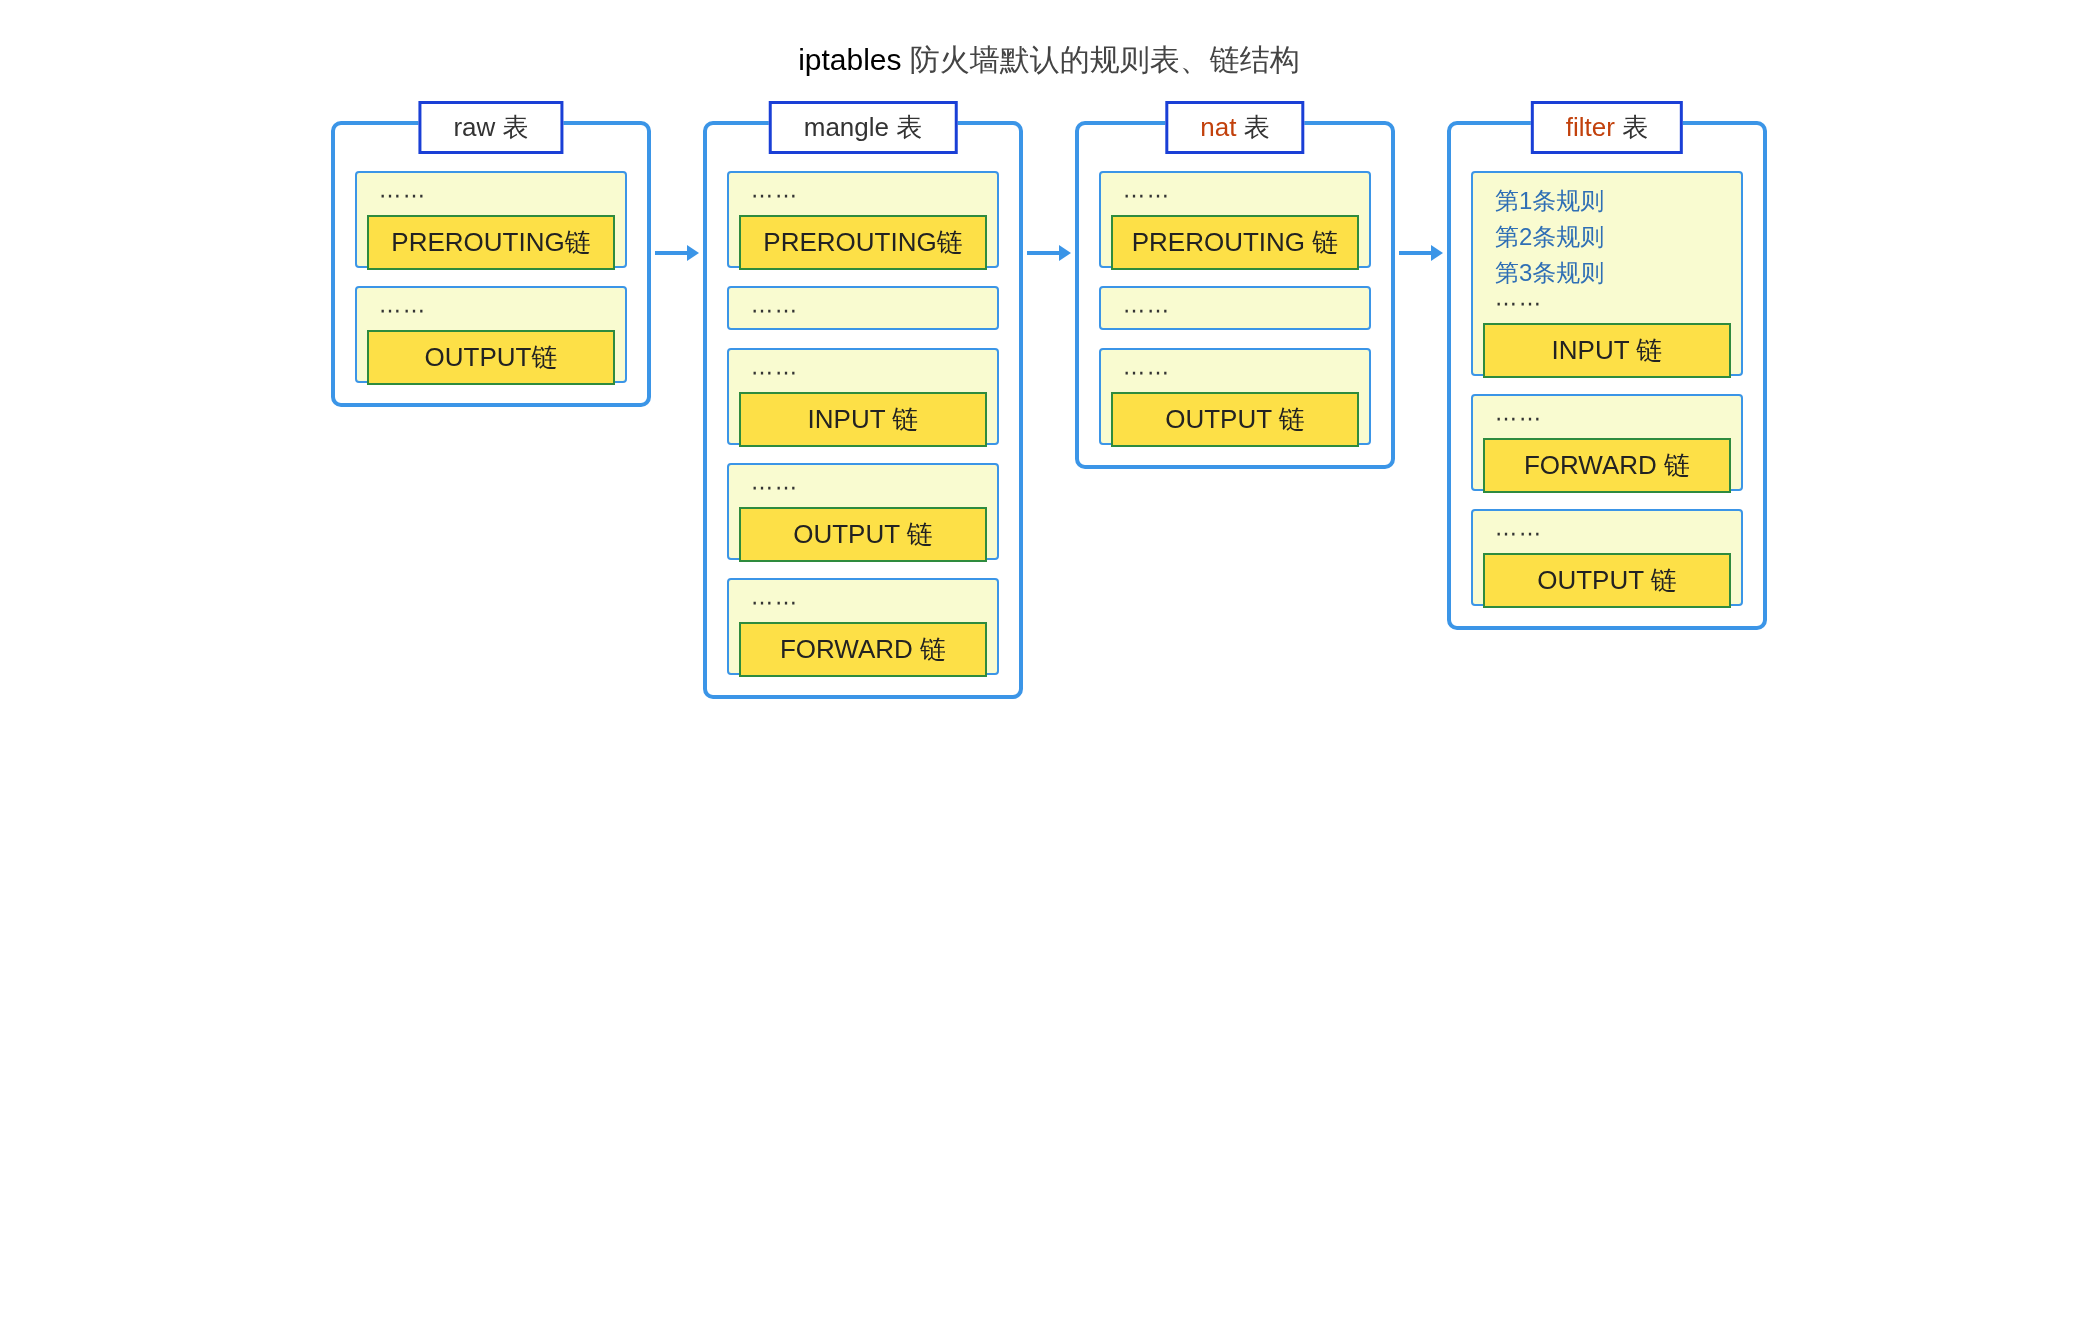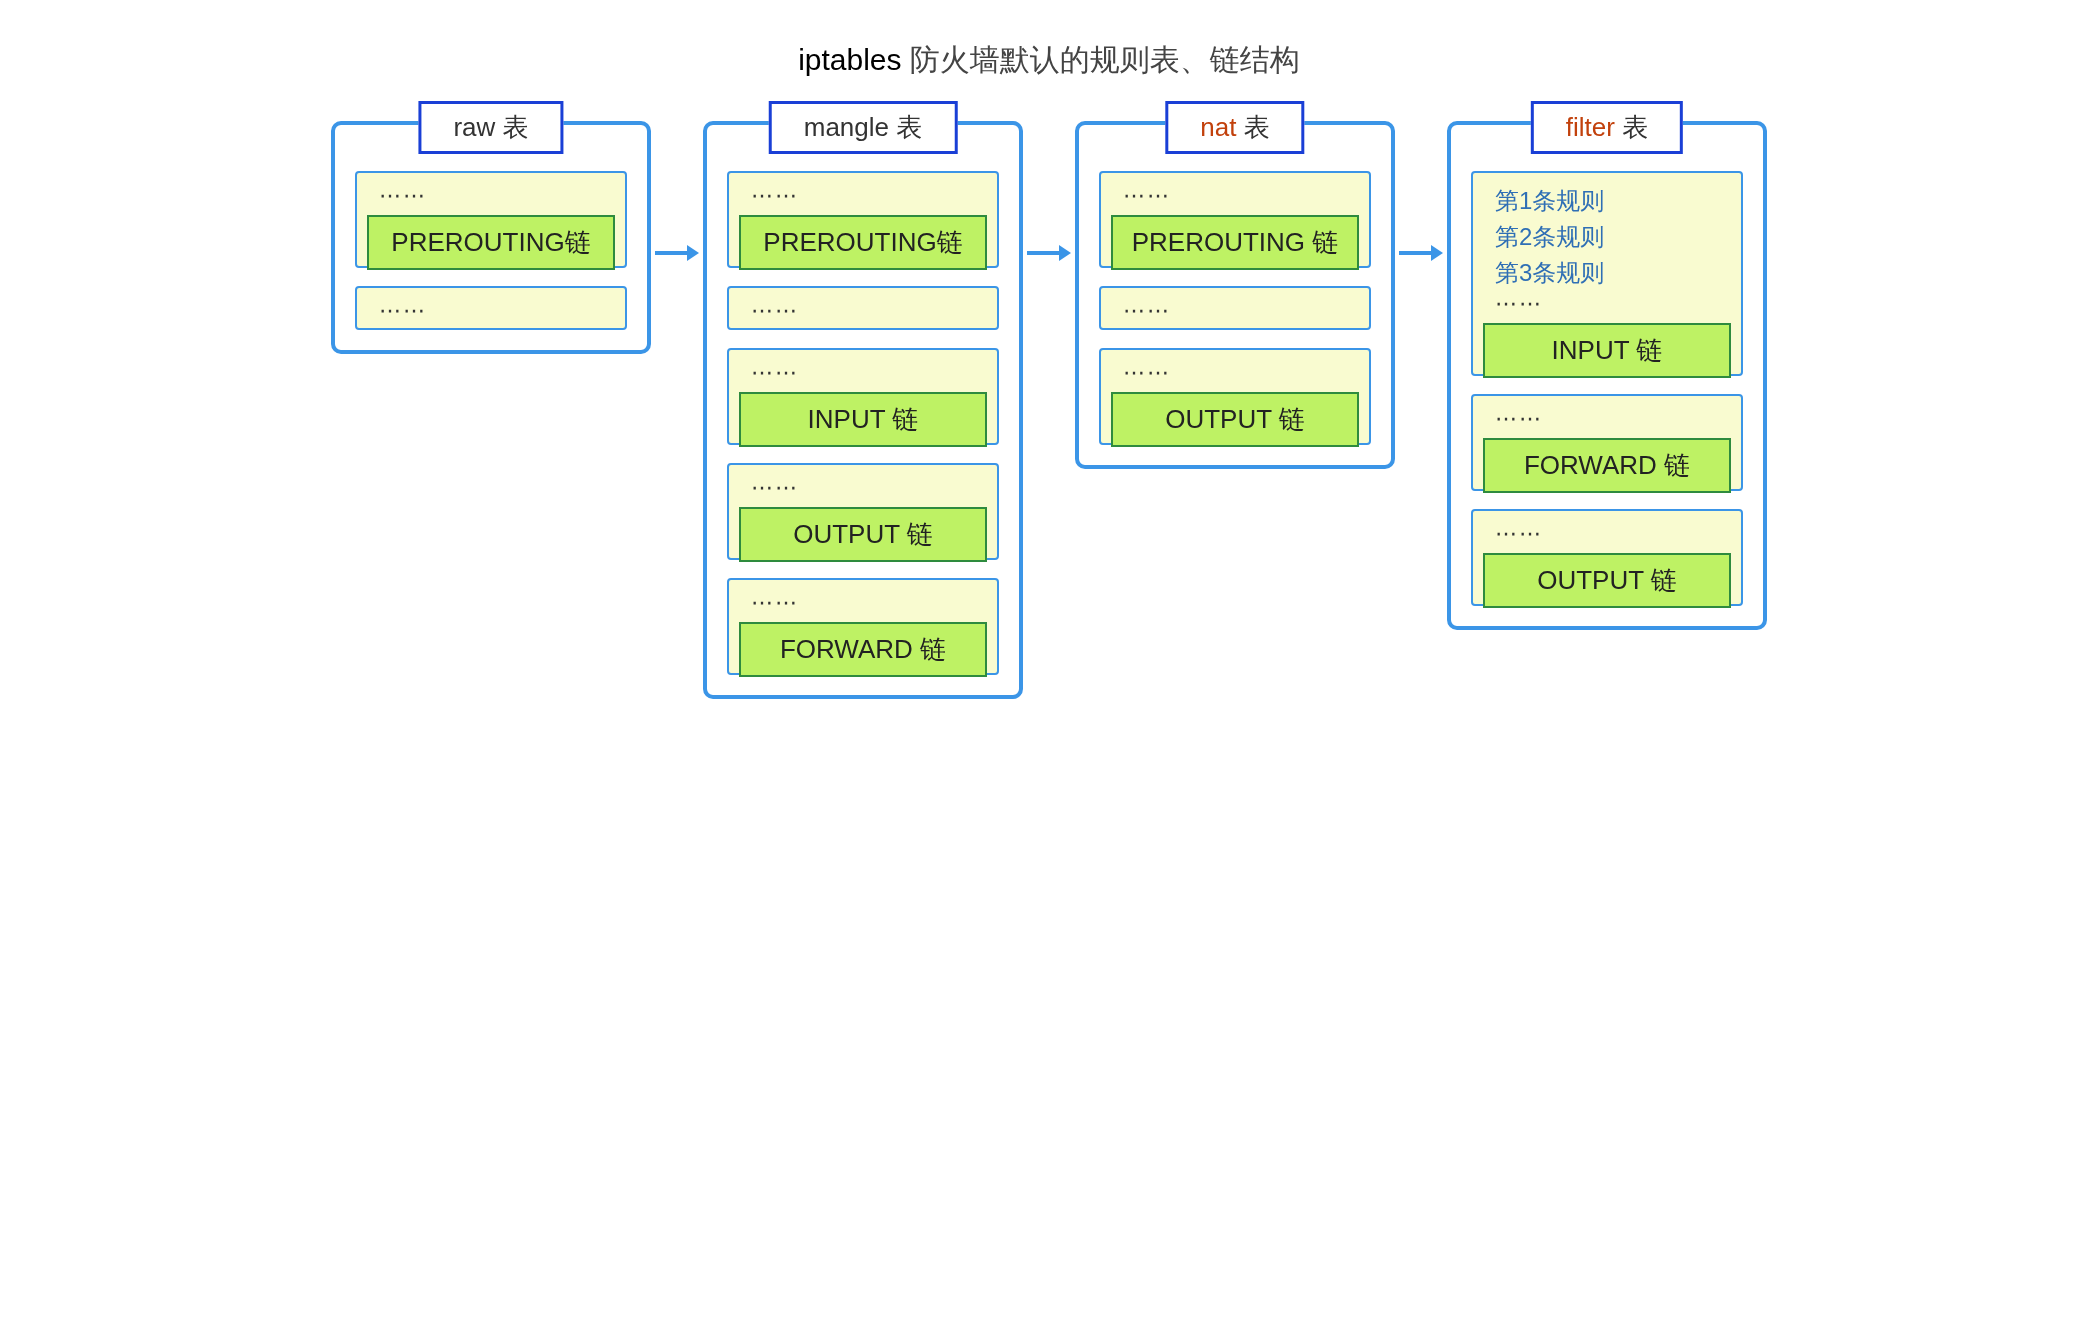--- a/index.html
+++ b/index.html
@@ -60,21 +60,21 @@
     margin-bottom: 4px;
     padding-left: 8px;
   }
   .rule-line {
     font-size: 24px;
     color: #2f6fb5;
     padding-left: 8px;
     line-height: 1.5;
   }
   .chain-name {
-    background: #bef264;
+    background: #fde047;
     border: 2px solid #2e8b3e;
     font-size: 26px;
     text-align: center;
     padding: 8px 10px;
     margin: 0 -4px -2px -4px;
     position: relative;
     bottom: -2px;
     color: #222;
   }
   .arrow {
@@ -94,20 +94,21 @@
 
 <div class="row" id="row">
     <div class="table-box">
       <div class="table-label"><span>raw</span><span> 表</span></div>
       <div class="chain-block">
         <div class="dots">⋯⋯</div>
         <div class="chain-name">PREROUTING链</div>
       </div>
       <div class="chain-block">
         <div class="dots">⋯⋯</div>
+        <div class="chain-name">OUTPUT链</div>
       </div>
     </div>
     <div class="arrow">
       <svg width="44" height="24" viewBox="0 0 44 24">
         <line x1="0" y1="12" x2="32" y2="12" stroke="#3b95e7" stroke-width="4"></line>
         <polygon points="32,4 44,12 32,20" fill="#3b95e7"></polygon>
       </svg>
     </div>
     <div class="table-box">
       <div class="table-label"><span>mangle</span><span> 表</span></div>

